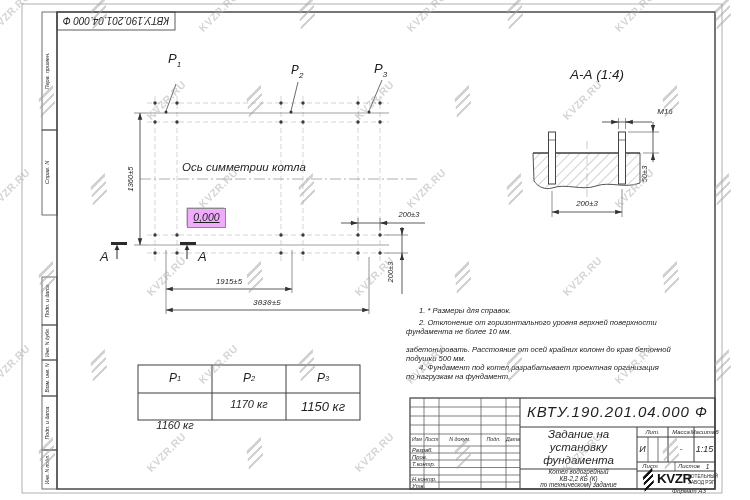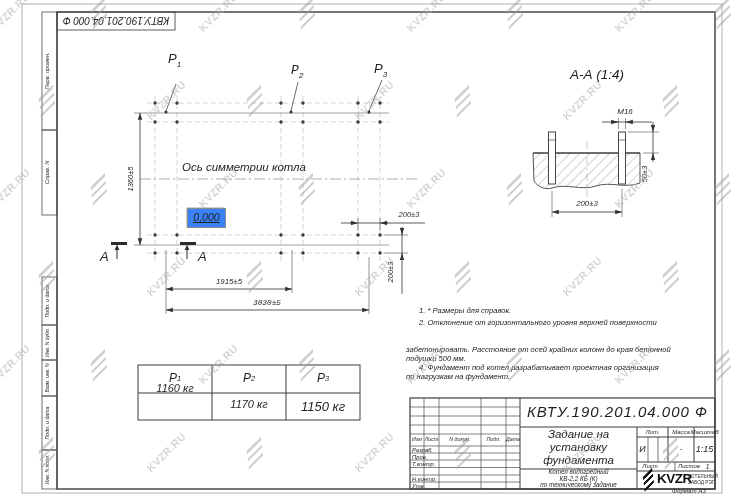--- a/index.html
+++ b/index.html
@@ -5,21 +5,21 @@
   html,body{margin:0;padding:0;background:#fff;}
   #sheet{position:relative;width:750px;height:500px;background:#fff;overflow:hidden;
          font-family:"Liberation Sans",sans-serif;}
   svg{position:absolute;left:0;top:0;z-index:1;}
   #textlayer{position:absolute;left:0;top:0;width:750px;height:500px;z-index:2;}
   .t{position:absolute;font-style:italic;color:#1f1f1f;white-space:nowrap;line-height:1.1;}
   .c{display:flex;align-items:center;justify-content:center;text-align:center;}
   .vtext{position:absolute;transform-origin:0 0;transform:rotate(-90deg);
          text-align:center;font-style:italic;color:#1f1f1f;white-space:nowrap;}
   .flip{transform:rotate(180deg);}
-  .lvl{border:0.8px solid #8a8a8a;background:#3b82f6;text-decoration:underline;}
+  .lvl{border:0.8px solid #8a8a8a;background:#f0abfc;text-decoration:underline;}
   sub{font-size:62%;}
   
   #wm{position:absolute;left:0;top:0;width:750px;height:500px;z-index:3;
       pointer-events:none;opacity:.5;overflow:hidden;}
   .wm-text{position:absolute;font-weight:bold;font-size:10.5px;color:#a7abb0;
            transform:rotate(-45deg);letter-spacing:.5px;}
   .wm-glyph{position:absolute;width:20px;height:17px;
             background:repeating-linear-gradient(180deg,#a0a4a9 0 2.6px,transparent 2.6px 6.2px);
             transform:rotate(-45deg) skewX(-38deg);}
   .brand-glyph{position:absolute;width:13px;height:13px;
@@ -258,44 +258,45 @@
   <div class="vtext" style="left:126px;top:211px;width:64px;font-size:7.5px;">1360±5</div>
   <div class="t c" style="left:199px;top:278px;width:60px;font-size:7.8px;">1915±5</div>
   <div class="t c" style="left:237px;top:299px;width:60px;font-size:7.8px;font-family:Liberation Mono, monospace;">3030±5</div>
   <div class="t c" style="left:387px;top:211px;width:44px;font-size:7.5px;">200±3</div>
   <div class="vtext" style="left:386px;top:296px;width:48px;font-size:7.5px;">200±3</div>
 
   <div class="t" style="left:100px;top:250px;font-size:13px;">А</div>
   <div class="t" style="left:198px;top:250px;font-size:13px;">А</div>
 
   <div class="t c" style="left:556px;top:68px;width:82px;font-size:13.5px;">А-А  (1:4)</div>
-  <div class="t c" style="left:605px;top:108px;width:40px;font-size:8px;">M16</div>
+  <div class="t c" style="left:645px;top:108px;width:40px;font-size:8px;">M16</div>
   <div class="vtext" style="left:640px;top:191px;width:34px;font-size:7.5px;">50±3</div>
   <div class="t c" style="left:557px;top:200px;width:60px;font-size:7.8px;">200±3</div>
 
   <div class="note-line note-indent" style="top:306px;">1. * Размеры для справок.</div>
   <div class="note-line note-indent" style="top:318px;">2. Отклонение от горизонтального уровня верхней поверхности</div>
+  <div class="note-line" style="top:327px;">фундамента не более 10 мм.</div>
   <div class="note-line" style="top:345px;">забетонировать. Расстояние от осей крайних колонн до края бетонной</div>
   <div class="note-line" style="top:354px;">подушки 500 мм.</div>
   <div class="note-line note-indent" style="top:363px;">4. Фундамент под котел разрабатывает проектная организация</div>
   <div class="note-line" style="top:372px;">по нагрузкам на фундамент.</div>
 
   <div class="t c" style="left:138px;top:365px;width:74px;height:28px;font-size:12px;">
     <span>P</span>
         <sub>1</sub>
   </div>
   <div class="t c" style="left:212px;top:365px;width:74px;height:28px;font-size:12px;">
     <span>P</span>
         <sub>2</sub>
   </div>
   <div class="t c" style="left:286px;top:365px;width:74px;height:28px;font-size:12px;">
     <span>P</span>
         <sub>3</sub>
   </div>
-  <div class="t c" style="left:138px;top:375px;width:74px;height:27px;font-size:11px;border-radius:6px;">1160 кг</div>
+  <div class="t c" style="left:138px;top:412px;width:74px;height:27px;font-size:11px;border-radius:6px;">1160 кг</div>
   <div class="t c" style="left:212px;top:393px;width:74px;height:23px;font-size:11px;text-align:right;">1170 кг</div>
   <div class="t c" style="left:286px;top:393px;width:74px;height:29px;font-size:13px;">1150 кг</div>
 
   <div class="t c" style="left:522px;top:399px;width:191px;height:26px;font-size:15px;letter-spacing:1px;">КВТУ.190.201.04.000  Ф</div>
   <div class="t c" style="left:522px;top:428px;width:113px;height:13px;font-size:11.5px;">Задание на</div>
   <div class="t c" style="left:522px;top:441px;width:113px;height:13px;font-size:11.5px;">установку</div>
   <div class="t c" style="left:522px;top:454px;width:113px;height:13px;font-size:11.5px;">фундамента</div>
   <div class="t c" style="left:522px;top:469.5px;width:113px;height:6.5px;font-size:6.3px;">Котел водогрейный</div>
   <div class="t c" style="left:522px;top:476px;width:113px;height:6.5px;font-size:6.3px;">КВ-2,2 КБ (К)</div>
   <div class="t c" style="left:522px;top:482.5px;width:113px;height:6.5px;font-size:6.3px;">по техническому задание</div>

